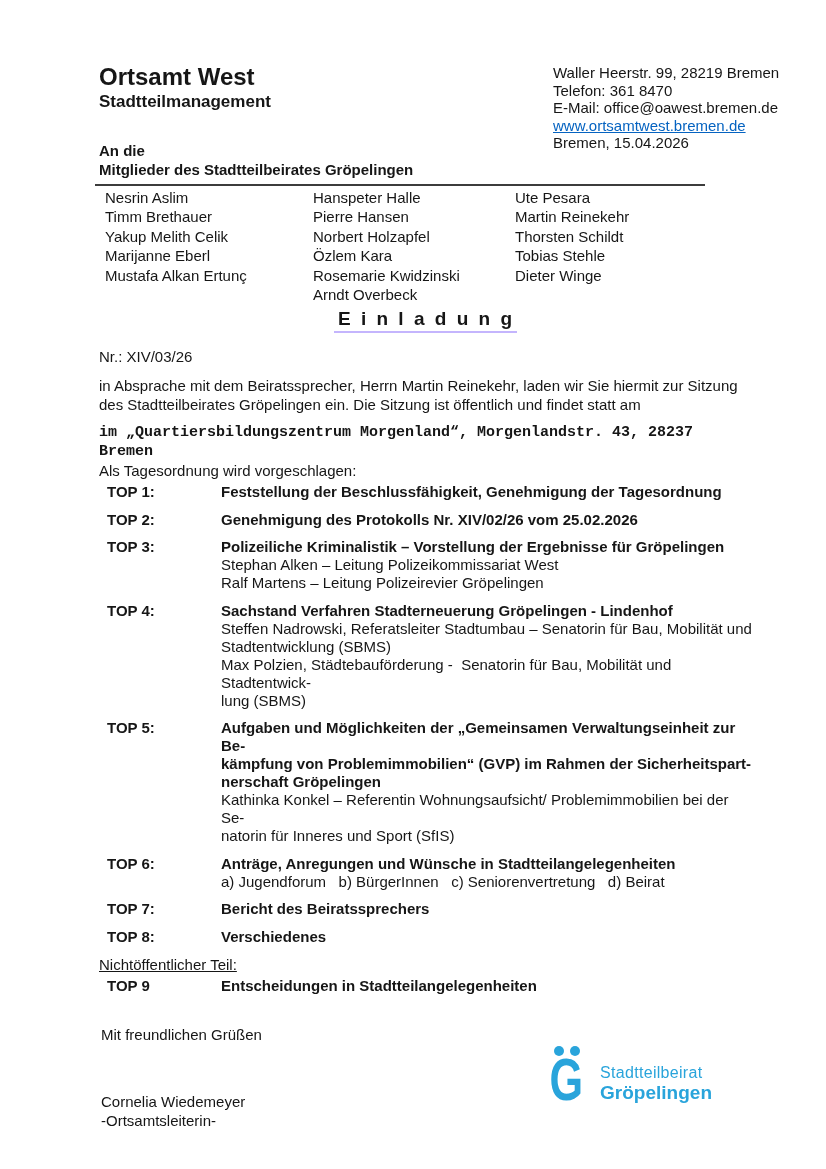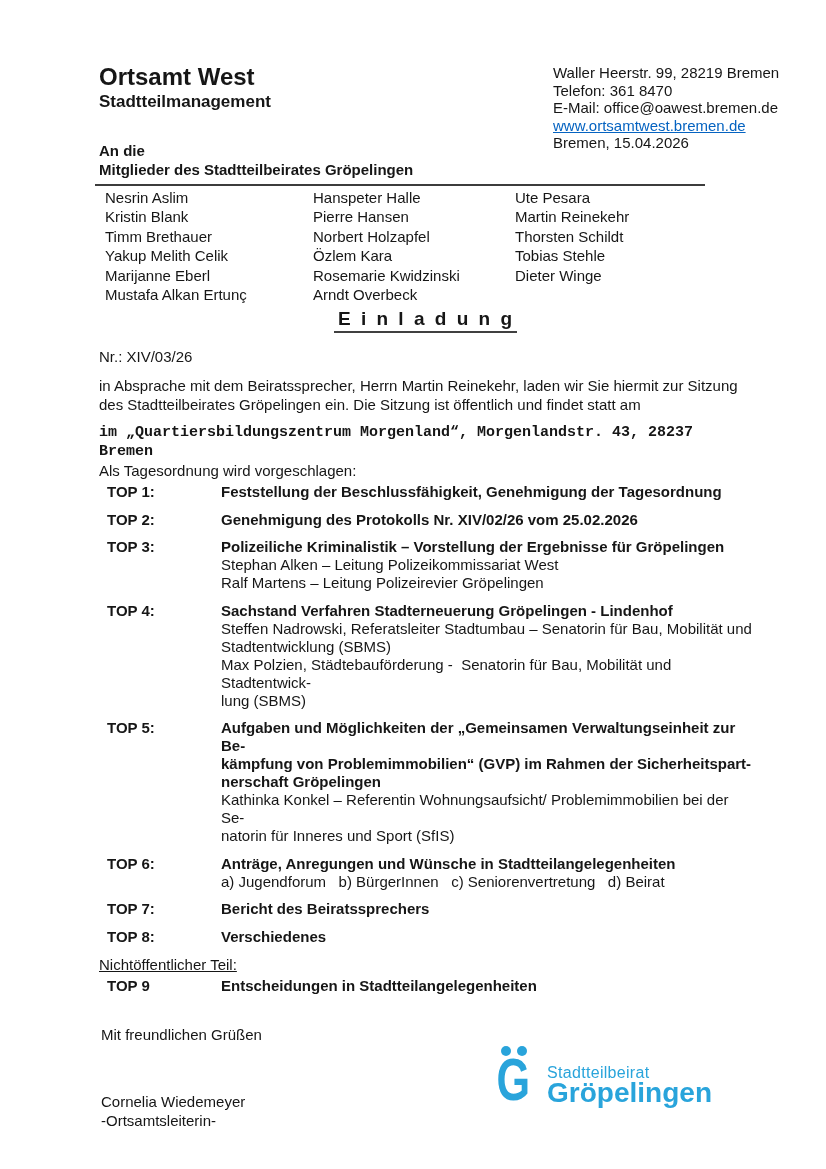--- a/index.html
+++ b/index.html
@@ -29,21 +29,21 @@
 
   
   .members{display:grid;grid-template-columns:208px 202px 1fr;padding-left:6px;margin-top:2px;line-height:19.4px;}
   .member{white-space:nowrap;}
 
   
   .title-wrap{text-align:center;margin-top:4px;}
   .title{
     display:inline-block;font-size:19px;font-weight:bold;
     letter-spacing:1px;word-spacing:3px;line-height:22px;
-    border-bottom:2px solid #404040;padding:0 4px 1px 4px;
+    border-bottom:2px solid #c4b5fd;padding:0 4px 1px 4px;
   }
 
   .salutation-row{margin-top:14px;display:flex;justify-content:space-between;line-height:19px;}
   .intro{margin-top:10px;line-height:19px;white-space:pre-line;}
 
   .meeting-datetime{margin-top:6px;font-weight:bold;text-align:center;line-height:19px;}
   .meeting-venue{margin-top:9px;font-weight:bold;text-align:left;line-height:19px;font-family:Liberation Mono, monospace;}
 
   .agenda-heading{line-height:19px;}
   .agenda-list{margin-top:3px;}
@@ -63,21 +63,21 @@
   .logo{display:flex;align-items:flex-start;margin-right:40px;}
   .logo-g-wrap{display:flex;flex-direction:column;align-items:center;}
   .logo-dots{display:flex;gap:6px;margin-bottom:0;}
   .dot{width:10px;height:10px;border-radius:50%;background:var(--logo-color,#29A4DB);}
   .logo-g{
     font-size:60px;font-weight:bold;color:var(--logo-color,#29A4DB);
     line-height:48px;transform:scaleX(0.72);transform-origin:center top;
   }
   .logo-text{margin-left:10px;margin-top:17px;}
   .logo-line1{font-size:16px;color:var(--logo-color,#29A4DB);line-height:19px;letter-spacing:0.3px;}
-  .logo-line2{font-size:28px;font-weight:bold;color:var(--logo-color,#29A4DB);line-height:21px;}
+  .logo-line2{font-size:19px;font-weight:bold;color:var(--logo-color,#29A4DB);line-height:21px;}
 </style>
 </head>
 <body>
 
 <div class="page">
   <div class="header-right">
     <div>Waller Heerstr. 99, 28219 Bremen</div>
     <div>Telefon: 361 8470</div>
     <div>E-Mail: office@oawest.bremen.de</div>
     <div><a>www.ortsamtwest.bremen.de</a></div>
@@ -91,21 +91,20 @@
     <div class="recipient">
       <div>An die</div>
       <div>Mitglieder des Stadtteilbeirates Gröpelingen</div>
     </div>
 
     <div class="divider"></div>
 
     <div class="members">
       <div>
         <div class="member">Nesrin Aslim</div>
-        <div class="member">Kristin Blank</div>
         <div class="member">Timm Brethauer</div>
         <div class="member">Yakup Melith Celik</div>
         <div class="member">Marijanne Eberl</div>
         <div class="member">Mustafa Alkan Ertunç</div>
       </div>
       <div>
         <div class="member">Hanspeter Halle</div>
         <div class="member">Pierre Hansen</div>
         <div class="member">Norbert Holzapfel</div>
         <div class="member">Özlem Kara</div>

